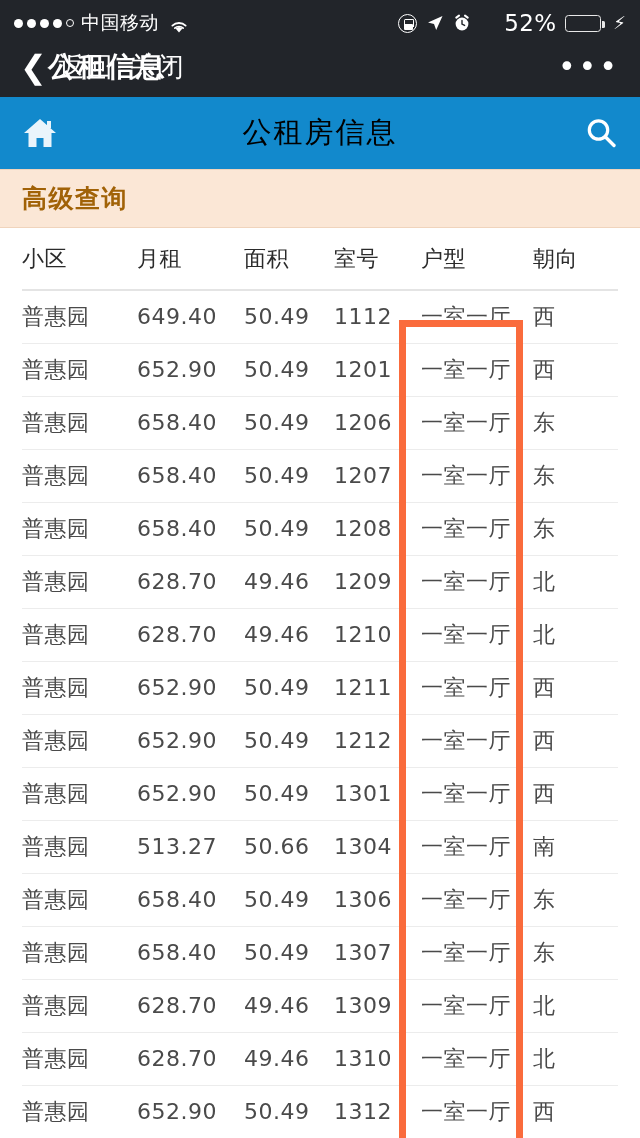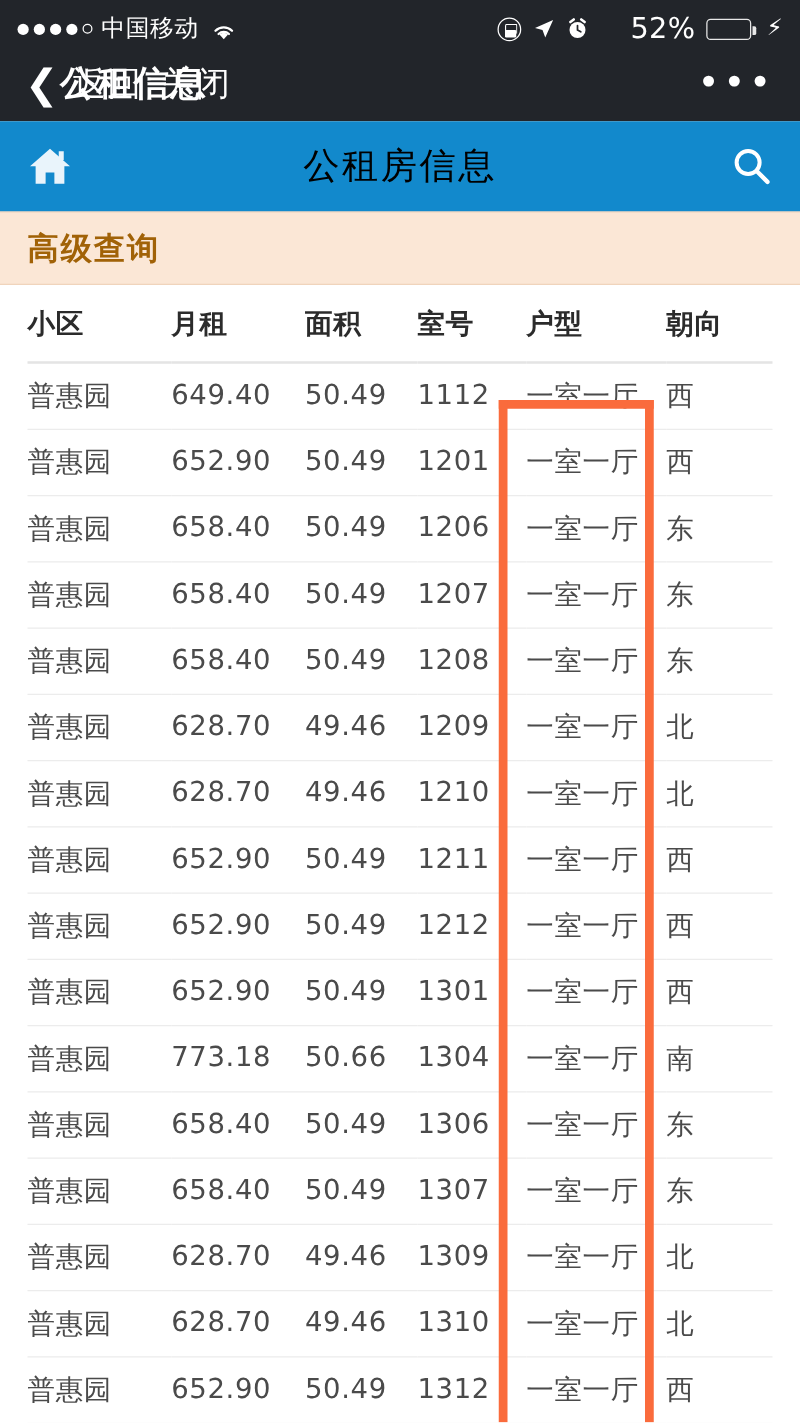--- a/index.html
+++ b/index.html
@@ -81,21 +81,21 @@
   }
   .banner-text { color:#e07b22; font-size:25px; font-weight:600; letter-spacing:1.5px; }
 
   
   .table-wrap { position:relative; padding:0 22px; }
   table { width:100%; border-collapse:collapse; table-layout:fixed; }
   th, td {
     font-size:22px; color:#3a3a3a; text-align:left;
     padding:0; font-weight:400; letter-spacing:.5px;
   }
-  thead th { height:62px; vertical-align:middle; color:#2b2b2b; font-weight:700;margin-top:21px; }
+  thead th { height:62px; vertical-align:middle; color:#2b2b2b; font-weight:400;margin-top:21px; }
   thead tr { border-bottom:2px solid #e4e4e4; }
   tbody tr { height:53px; border-bottom:1px solid #ececec; }
   tbody td { vertical-align:middle; color:#4a4a4a; }
   .c-name  { width:115px; }
   .c-rent  { width:107px; }
   .c-area  { width:90px; }
   .c-room  { width:87px; }
   .c-type  { width:112px; }
   .c-face  { width:85px; }
 
@@ -276,21 +276,21 @@
           <tr>
             <td class="c-name">普惠园</td>
             <td class="c-rent">652.90</td>
             <td class="c-area">50.49</td>
             <td class="c-room">1301</td>
             <td class="c-type">一室一厅</td>
             <td class="c-face">西</td>
           </tr>
           <tr>
             <td class="c-name">普惠园</td>
-            <td class="c-rent">773.18</td>
+            <td class="c-rent">513.27</td>
             <td class="c-area">50.66</td>
             <td class="c-room">1304</td>
             <td class="c-type">一室一厅</td>
             <td class="c-face">南</td>
           </tr>
           <tr>
             <td class="c-name">普惠园</td>
             <td class="c-rent">658.40</td>
             <td class="c-area">50.49</td>
             <td class="c-room">1306</td>

